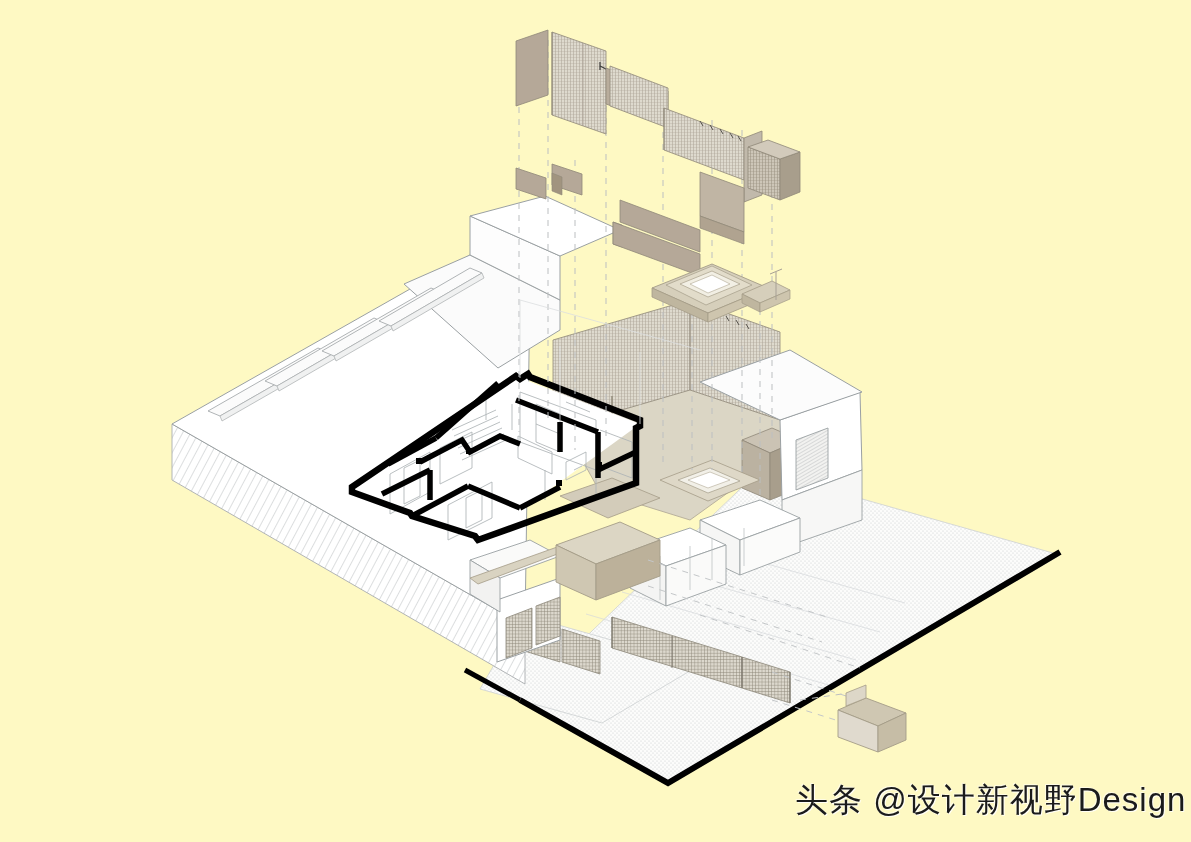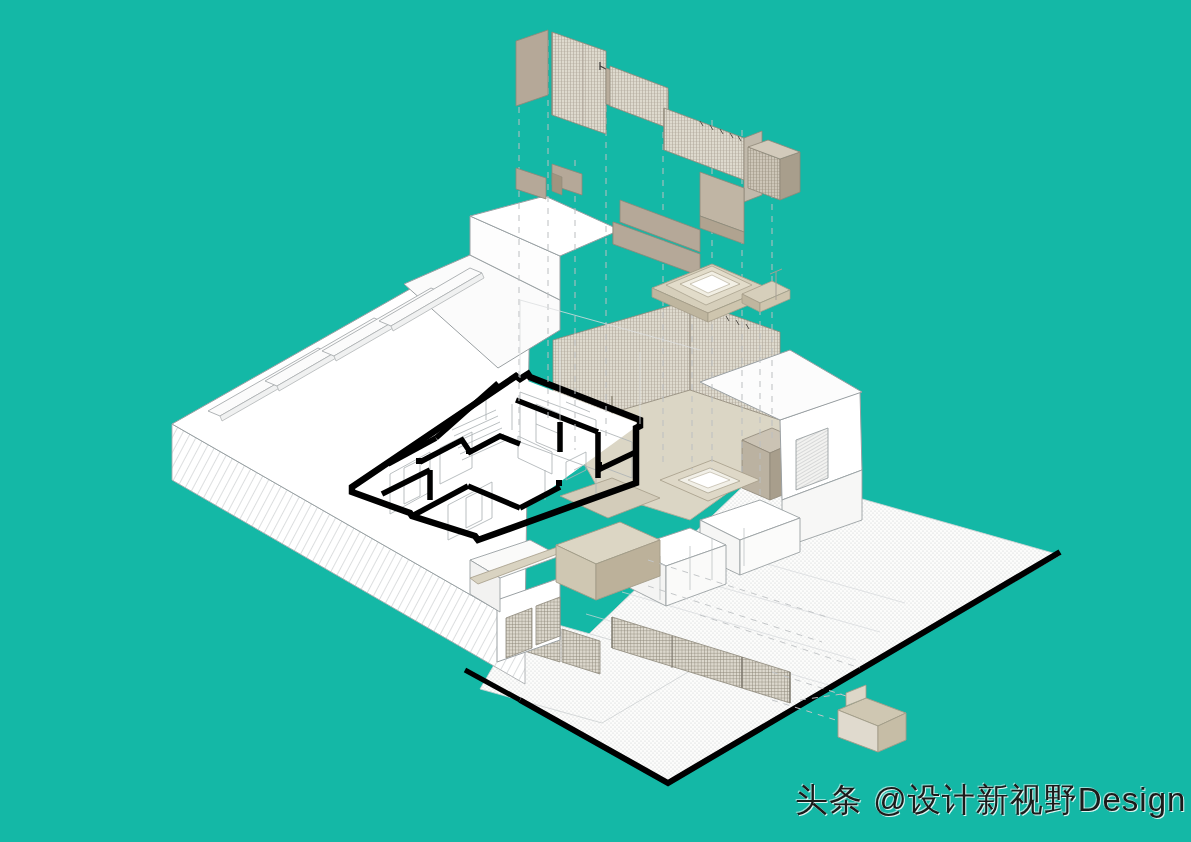--- a/index.html
+++ b/index.html
@@ -1,18 +1,18 @@
 <!DOCTYPE html>
 <html><head>
 <meta charset="utf-8">
 <title>Exploded Axonometric</title>
 <style>
   html,body{margin:0;padding:0;background:#ffffff;}
   body{font-family:"Liberation Sans","DejaVu Sans",sans-serif;}
-  #stage{position:relative;width:1191px;height:842px;background:#14b8a6;overflow:hidden;}
+  #stage{position:relative;width:1191px;height:842px;background:#fef9c3;overflow:hidden;}
   #drawing{position:absolute;left:0;top:0;width:1191px;height:842px;}
   #watermark{
     position:absolute;
     left:795px; top:778px;
     font-size:33px;
     letter-spacing:1px;
     color:#1b1b1b;
     white-space:nowrap;
     font-family:"Liberation Sans","DejaVu Sans",sans-serif;
     text-shadow:1px 1px 0 rgba(255,255,255,.85), -1px -1px 0 rgba(255,255,255,.55);

